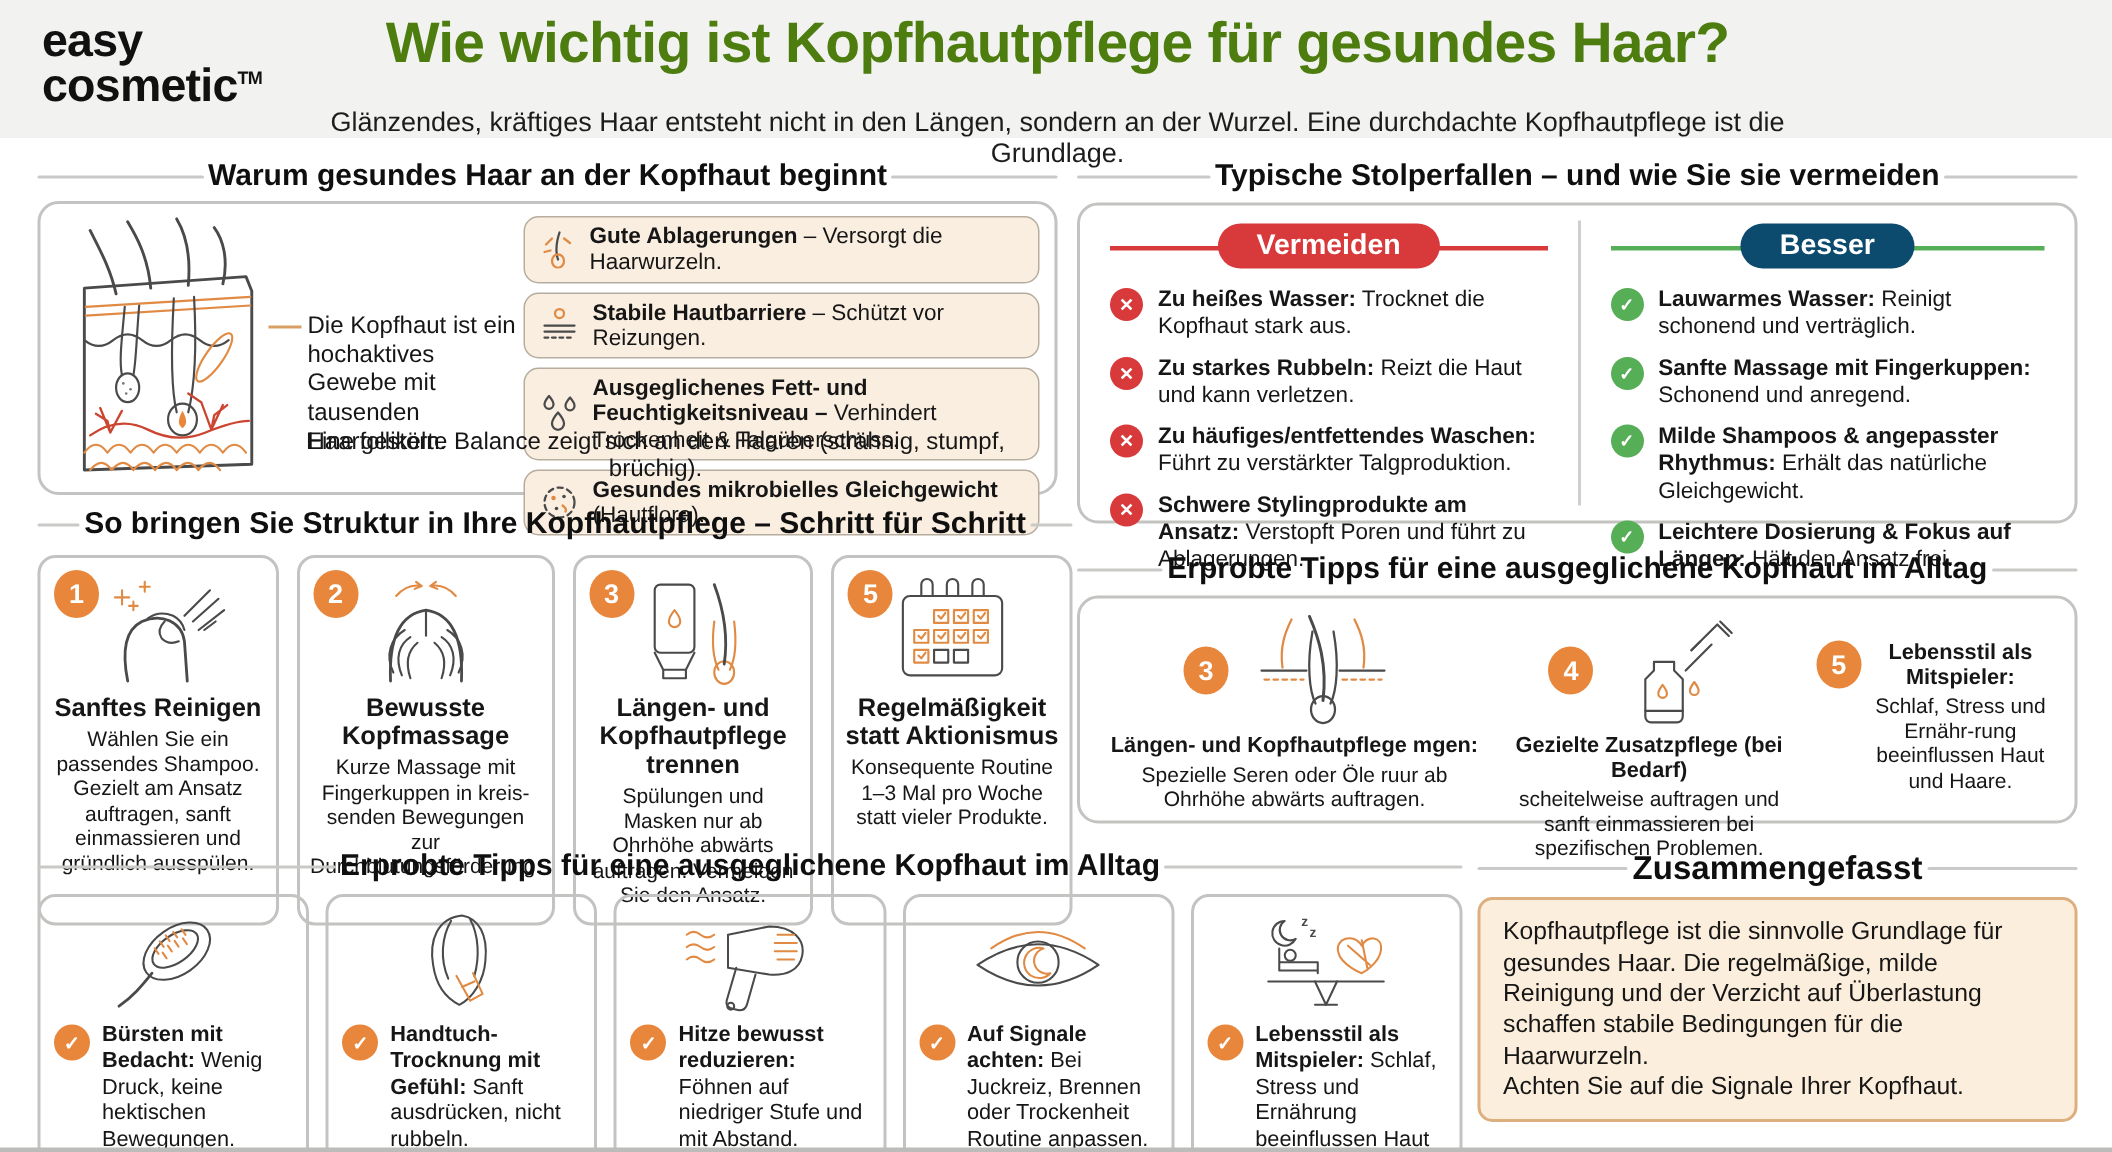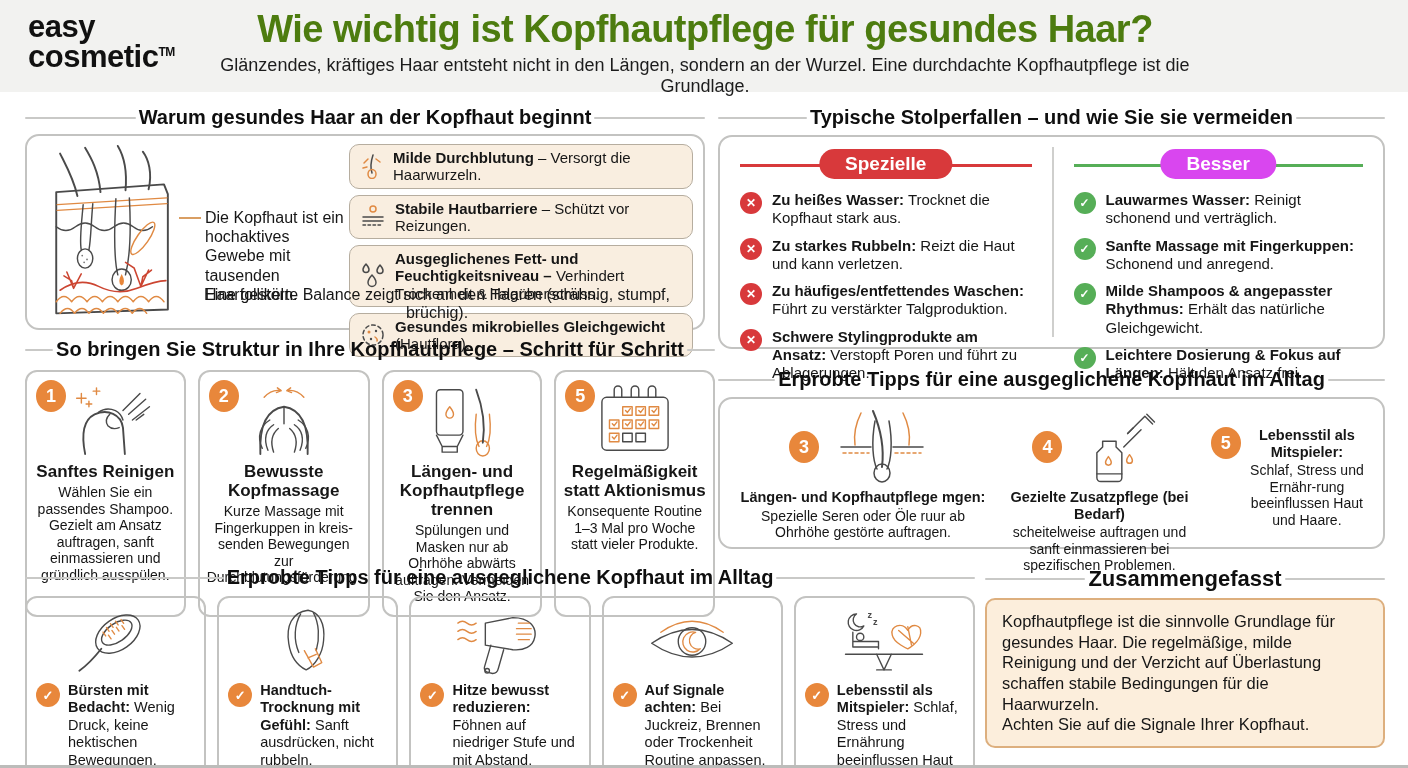--- a/index.html
+++ b/index.html
@@ -6,21 +6,21 @@
   html,body { width:1408px; height:768px; }
   body { font-family:"Liberation Sans", sans-serif; color:#161616; background:#fff; }
   #page { position:relative; width:1408px; height:768px; background:#fff; overflow:hidden; }
 
   
   #header { position:absolute; left:0; top:0; width:1408px; height:92px; background:#f2f2f0; }
   .logo { position:absolute; left:28px; top:12px; line-height:0.98; font-weight:bold; font-size:31px; letter-spacing:-0.5px; color:#111; }
   .logo .tm { font-size:12px; vertical-align:super; font-weight:bold; }
   .head-center { position:absolute; left:210px; top:8px; width:990px; text-align:center; }
   .head-title { font-size:38px; font-weight:bold; letter-spacing:-0.5px; color:#4d7c0f; }
-  .head-sub { font-size:18px; margin-top:4px; color:#1c1c1c;text-align:center; }
+  .head-sub { font-size:18px; margin-top:20px; color:#1c1c1c;text-align:center; }
 
   
   .sec-head { display:flex; align-items:center; gap:3px; }
   .sec-head .ln { flex:1; height:2px; background:#c9c9c7; border-radius:1px; }
   .sec-head h2 { font-size:20px; font-weight:bold; white-space:nowrap; color:#0f0f0f; }
 
   .rbox { border:2px solid #c3c3c1; border-radius:14px; background:#fff; }
 
   
   #why { position:absolute; left:25px; top:106px; width:680px; }
@@ -35,21 +35,21 @@
 
   
   #pitfalls { position:absolute; left:718px; top:106px; width:667px; }
   #pitfalls .rbox { margin-top:6px; height:214px; display:flex; padding:10px 0; }
   .pitcol { width:50%; padding:2px 20px 0 20px; }
   .pitcol.right { border-left:2px solid #cfcfcd; }
   .badge-row { position:relative; height:34px; margin-bottom:8px; }
   .badge-row .bline { position:absolute; left:0; right:0; top:15px; height:2.5px; }
   .badge { position:absolute; left:50%; transform:translateX(-50%); top:0; padding:4px 26px; border-radius:18px; color:#fff; font-weight:bold; font-size:19px; }
   .avoid .bline { background:#d8393b; } .avoid .badge { background:#d8393b; }
-  .better .bline { background:#56ae57; } .better .badge { background:#d946ef; }
+  .better .bline { background:#56ae57; } .better .badge { background:#0c4a6e; }
   .pit-item { display:flex; gap:10px; margin-bottom:9px; }
   .pit-item .mark { width:22px; height:22px; border-radius:50%; color:#fff; font-size:12px; font-weight:bold; display:flex; align-items:center; justify-content:center; flex-shrink:0; margin-top:1px; }
   .avoid .mark { background:#d8393b; }
   .better .mark { background:#56ae57; }
   .pit-item .txt { font-size:15px; line-height:1.22; }
 
   
   #steps { position:absolute; left:25px; top:338px; width:690px; }
   .cards4 { display:flex; gap:12px; margin-top:9px; }
   .step-card { flex:1; border:2px solid #c3c3c1; border-radius:12px; position:relative; padding:8px 7px 10px; min-height:178px; text-align:center; }
@@ -144,21 +144,21 @@
         </svg>
       </div>
       <div class="why-note">Die Kopfhaut ist ein hochaktives Gewebe mit tausenden Haarfollikeln.</div>
       <div class="benefits">
         <div class="pill">
           <svg width="24" height="26" viewBox="0 0 24 26">
             <path class="or15" d="M4,10 l4,-4 M3,15 l4,-1 M20,9 l-4,-3"></path>
             <path class="dk15" d="M13,2 C11,8 10,14 12,20"></path>
             <ellipse class="or15" cx="12" cy="21" rx="4" ry="4.5"></ellipse>
           </svg>
-          <span><b>Milde Durchblutung</b><span> – Versorgt die Haarwurzeln.</span></span>
+          <span><b>Gute Ablagerungen</b><span> – Versorgt die Haarwurzeln.</span></span>
         </div>
         <div class="pill">
           <svg width="26" height="26" viewBox="0 0 26 26">
             <circle class="or15" cx="13" cy="5" r="3"></circle>
             <path class="dk15" d="M3,13 h20 M3,17 h20"></path>
             <path class="dk15" stroke-dasharray="2.5 2.5" d="M3,21 h20"></path>
           </svg>
           <span><b>Stabile Hautbarriere</b><span> – Schützt vor Reizungen.</span></span>
         </div>
         <div class="pill">
@@ -187,21 +187,21 @@
   <div id="pitfalls">
     <div class="sec-head">
       <span class="ln"></span>
       <h2>Typische Stolperfallen – und wie Sie sie vermeiden</h2>
       <span class="ln"></span>
     </div>
     <div class="rbox">
       <div class="pitcol avoid">
         <div class="badge-row">
           <div class="bline"></div>
-          <div class="badge">Spezielle</div>
+          <div class="badge">Vermeiden</div>
         </div>
         <div class="pit-item">
           <div class="mark">✕</div>
           <div class="txt"><b>Zu heißes Wasser:</b><span> Trocknet die Kopfhaut stark aus.</span></div>
         </div>
         <div class="pit-item">
           <div class="mark">✕</div>
           <div class="txt"><b>Zu starkes Rubbeln:</b><span> Reizt die Haut und kann verletzen.</span></div>
         </div>
         <div class="pit-item">
@@ -326,21 +326,21 @@
           <svg width="110" height="80" viewBox="0 0 110 80">
             <path class="dk15" d="M14,40 H44 M66,40 H96"></path>
             <path class="or15" stroke-dasharray="3 3" d="M16,46 H42 M68,46 H94"></path>
             <path class="or15" d="M28,38 C26,24 30,14 34,6 M82,38 C84,24 80,14 76,6"></path>
             <path class="dk15" d="M48,14 C44,36 46,54 50,62 M62,14 C66,36 64,54 60,62"></path>
             <ellipse class="dk15" cx="55" cy="66" rx="8" ry="9"></ellipse>
             <path class="dk" d="M55,60 C58,36 52,18 46,4"></path>
           </svg>
         </div>
         <div class="tip-title">Längen- und Kopfhautpflege mgen:</div>
-        <div class="tip-text">Spezielle Seren oder Öle ruur ab Ohrhöhe gestörte auftragen.</div>
+        <div class="tip-text">Spezielle Seren oder Öle ruur ab Ohrhöhe abwärts auftragen.</div>
       </div>
       <div class="tip-col c2">
         <div class="icon-row">
           <div class="numc">4</div>
           <svg width="96" height="80" viewBox="0 0 100 80">
             <path class="dk15" d="M34,34 h14 v6 l6,6 v26 a4,4 0 0 1 -4,4 h-18 a4,4 0 0 1 -4,-4 v-26 l6,-6 Z"></path>
             <path class="dk15" d="M28,68 h26"></path>
             <path class="dk15" d="M80,6 l8,8 m-10,-6 l8,8 M78,8 L60,26 m14,-4 L56,40"></path>
             <path class="dk15" d="M60,26 l6,-6"></path>
             <path class="or15" d="M40,50 C40,50 37,54 37,56 a3,3 0 0 0 6,0 C43,54 40,50 40,50 Z"></path>

